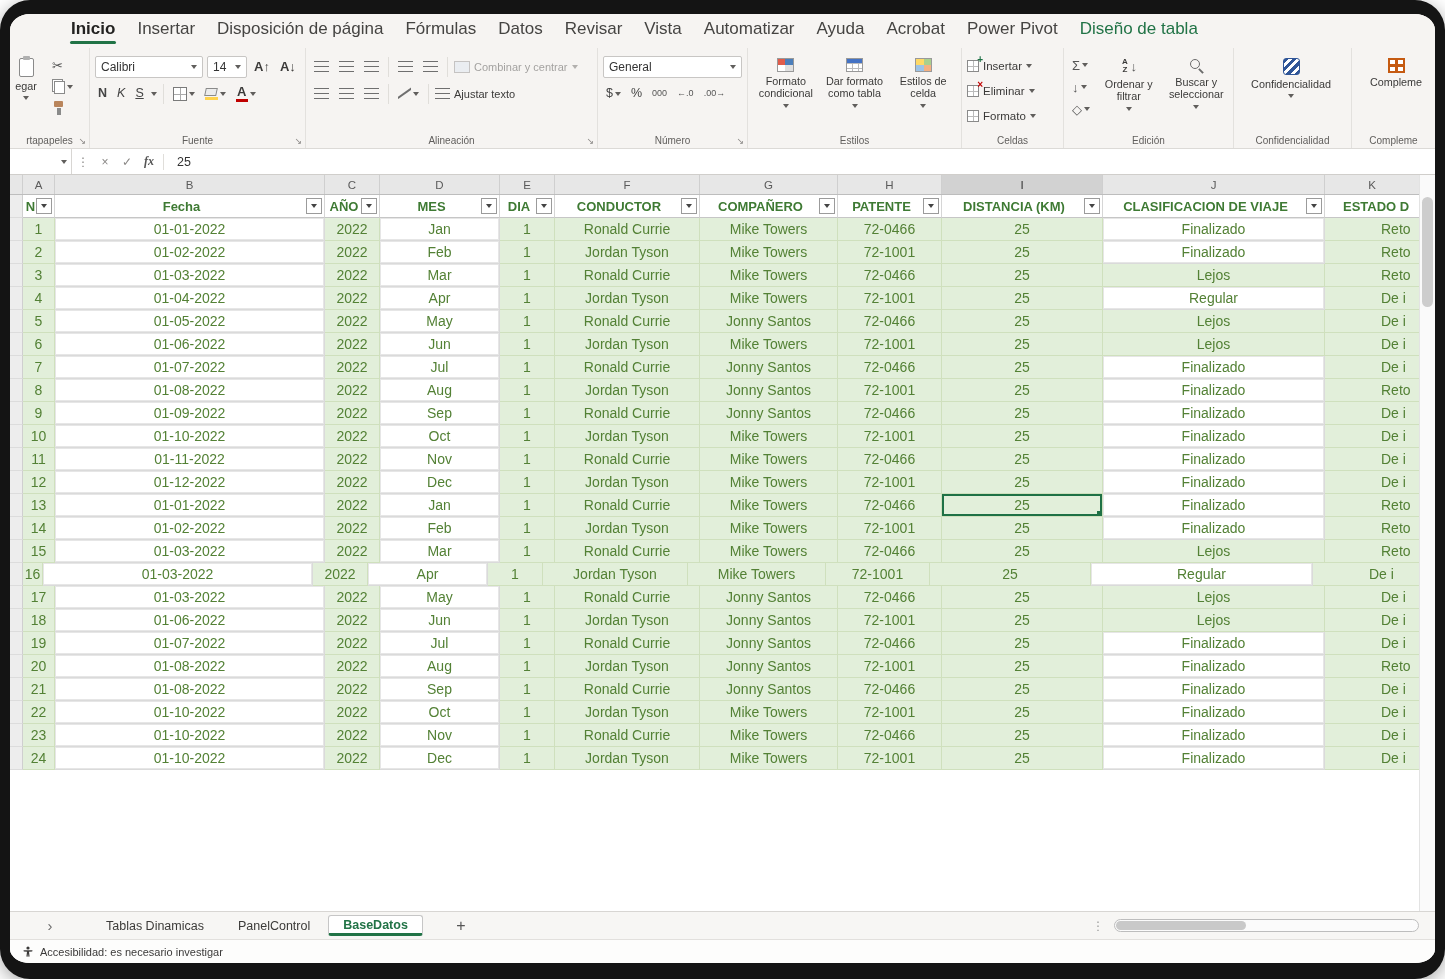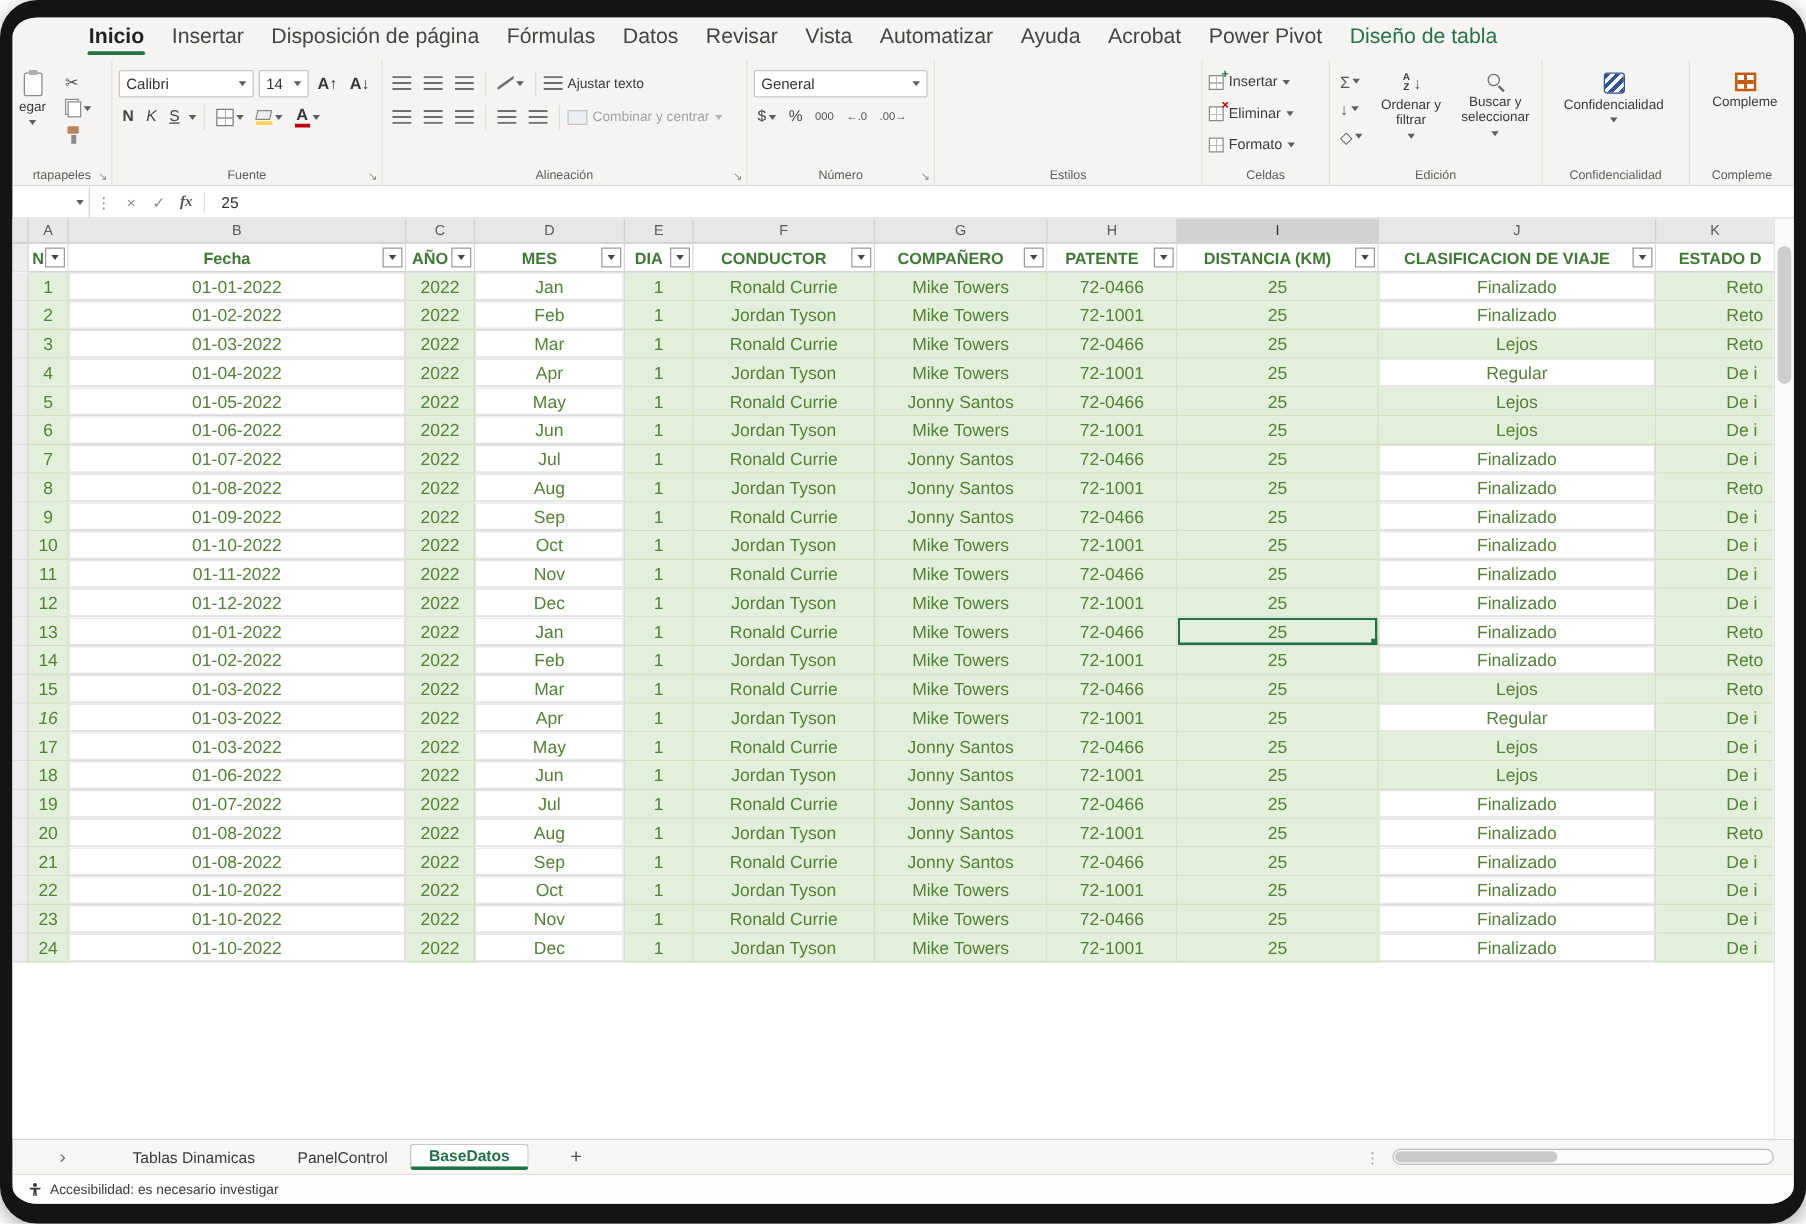--- a/index.html
+++ b/index.html
@@ -251,53 +251,53 @@
             <span class="i-lines"></span>
           </span>
         <span class="sbtn">
             <span class="i-lines"></span>
           </span>
         <span class="sbtn">
             <span class="i-lines"></span>
           </span>
         <span class="vsep"></span>
         <span class="sbtn">
+            <span class="i-lines"></span>
+          </span>
+        <span class="sbtn">
+            <span class="i-lines"></span>
+          </span>
+        <span class="vsep"></span>
+        <span class="albtn disabled">
+            <span class="i-merge"></span>
+            <span>Combinar y centrar</span>
+            <span class="carr"></span>
+          </span>
+      </div>
+      <div class="rrow">
+        <span class="sbtn">
+            <span class="i-lines"></span>
+          </span>
+        <span class="sbtn">
+            <span class="i-lines"></span>
+          </span>
+        <span class="sbtn">
+            <span class="i-lines"></span>
+          </span>
+        <span class="vsep"></span>
+        <span class="sbtn">
             <span class="i-diag"></span>
             <span class="carr"></span>
           </span>
         <span class="vsep"></span>
         <span class="albtn">
             <span class="i-lines"></span>
             <span>Ajustar texto</span>
           </span>
       </div>
-      <div class="rrow">
-        <span class="sbtn">
-            <span class="i-lines"></span>
-          </span>
-        <span class="sbtn">
-            <span class="i-lines"></span>
-          </span>
-        <span class="sbtn">
-            <span class="i-lines"></span>
-          </span>
-        <span class="vsep"></span>
-        <span class="sbtn">
-            <span class="i-lines"></span>
-          </span>
-        <span class="sbtn">
-            <span class="i-lines"></span>
-          </span>
-        <span class="vsep"></span>
-        <span class="albtn disabled">
-            <span class="i-merge"></span>
-            <span>Combinar y centrar</span>
-            <span class="carr"></span>
-          </span>
-      </div>
       <div class="rgroup-label">Alineación</div>
       <span class="launcher">↘</span>
     </div>
 
     <div class="rgroup g-num">
       <div class="rrow">
         <div class="combo" style="width:148px">
             <span>General</span>
             <span class="carr"></span>
           </div>
@@ -318,20 +318,37 @@
           </span>
         <span class="sbtn miniTxt">
             <span>.00→</span>
           </span>
       </div>
       <div class="rgroup-label">Número</div>
       <span class="launcher">↘</span>
     </div>
 
     <div class="rgroup g-styles">
+      <div class="rowbig">
+        <div class="bigbtn">
+            <span class="i-cf"></span>
+            <span>Formato condicional</span>
+            <span class="carr"></span>
+          </div>
+        <div class="bigbtn">
+            <span class="i-table"></span>
+            <span>Dar formato como tabla</span>
+            <span class="carr"></span>
+          </div>
+        <div class="bigbtn">
+            <span class="i-styles"></span>
+            <span>Estilos de celda</span>
+            <span class="carr"></span>
+          </div>
+      </div>
       <div class="rgroup-label">Estilos</div>
     </div>
 
     <div class="rgroup g-cells">
       <div class="cellrow">
           <span class="i-cells ins"></span>
           <span>Insertar</span>
           <span class="carr"></span>
         </div>
       <div class="cellrow">
@@ -698,21 +715,21 @@
             <div class="cell" style="width: 55px;">1</div>
             <div class="cell" style="width: 145px;">Ronald Currie</div>
             <div class="cell" style="width: 138px;">Mike Towers</div>
             <div class="cell" style="width: 104px;">72-0466</div>
             <div class="cell" style="width: 161px;">25</div>
             <div class="cell" style="width: 222px;">Lejos</div>
             <div class="cell colK" style="flex: 1 1 0%; border-right: none;">Reto</div>
           </div>
           <div class="row">
             <div class="gutter"></div>
-            <div class="cell" style="width: 32px; font-style: italic;">16</div>
+            <div class="cell" style="width: 20px;">16</div>
             <div class="cell white" style="width: 270px;">01-03-2022</div>
             <div class="cell" style="width: 55px;">2022</div>
             <div class="cell white" style="width: 120px;">Apr</div>
             <div class="cell" style="width: 55px;">1</div>
             <div class="cell" style="width: 145px;">Jordan Tyson</div>
             <div class="cell" style="width: 138px;">Mike Towers</div>
             <div class="cell" style="width: 104px;">72-1001</div>
             <div class="cell" style="width: 161px;">25</div>
             <div class="cell white" style="width: 222px;">Regular</div>
             <div class="cell colK" style="flex: 1 1 0%; border-right: none;">De i</div>

